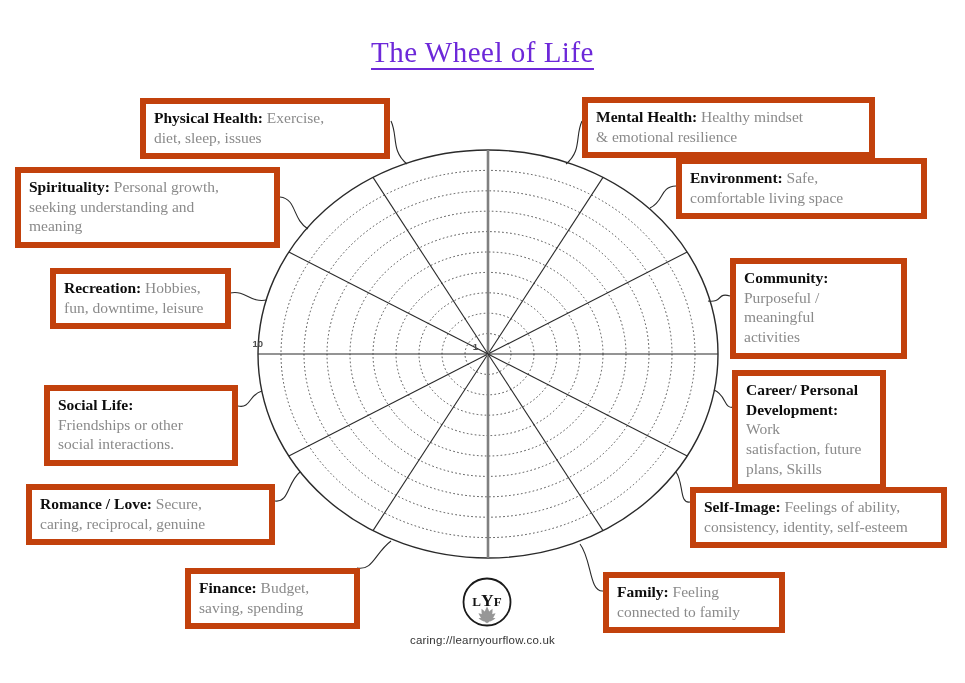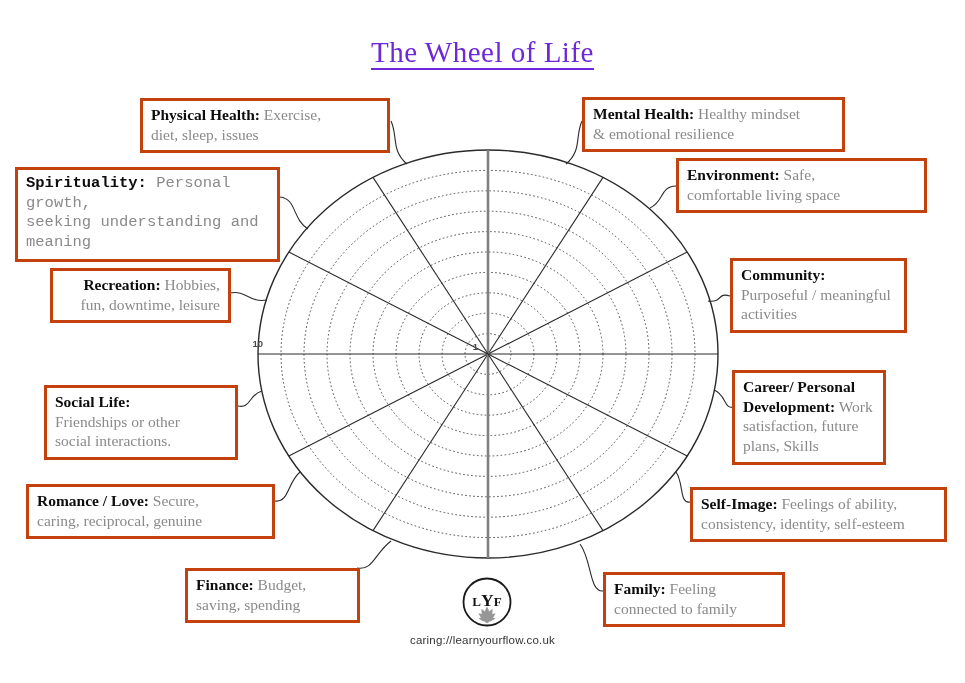--- a/index.html
+++ b/index.html
@@ -8,31 +8,31 @@
     font-family:"Liberation Serif", serif;overflow:hidden;
   }
   .page-title{
     position:absolute;top:36px;left:0;width:100%;margin:0;
     text-align:center;font-size:29px;font-weight:normal;color:#6d28d9;
     text-decoration:underline;text-decoration-thickness:1.5px;text-underline-offset:6px;
     letter-spacing:.5px;z-index:2;
   }
   .wheel-svg{position:absolute;left:0;top:0;z-index:1;}
   .cat-box{
-    position:absolute;background:#ffffff;border:3px solid #c2410c;
+    position:absolute;background:#ffffff;border:6px solid #c2410c;
     padding:4px 8px 6px;font-size:15.5px;line-height:1.27;z-index:2;box-sizing:border-box;
   }
   .cat-box p{margin:0;white-space:pre-line;}
   .cat-title{font-weight:bold;color:#0d0d0d;}
   .cat-desc{color:#8a8a8a;}
   .b1 {left:140px;top:98px; width:250px;}
-  .b2 {left:582px;top:97px; width:263px;font-family:Liberation Serif, serif;}
-  .b3 {left:15px; top:167px;width:265px;font-family:Liberation Mono, monospace;}
+  .b2 {left:582px;top:97px; width:293px;font-family:Liberation Serif, serif;}
+  .b3 {left:15px; top:167px;width:265px;}
   .b4 {left:676px;top:158px;width:251px;}
-  .b5 {left:50px; top:268px;width:181px;text-align:right;}
+  .b5 {left:50px; top:268px;width:181px;}
   .b6 {left:730px;top:258px;width:177px;}
   .b7 {left:44px; top:385px;width:194px;}
   .b8 {left:732px;top:370px;width:154px;}
   .b9 {left:26px; top:484px;width:249px;}
   .b10{left:690px;top:487px;width:257px;}
   .b11{left:185px;top:568px;width:175px;}
   .b12{left:603px;top:572px;width:182px;}
   .footer-url{
     position:absolute;top:634px;left:0;width:100%;text-align:center;
     font-family:"Liberation Sans", sans-serif;font-size:11.5px;color:#333;

